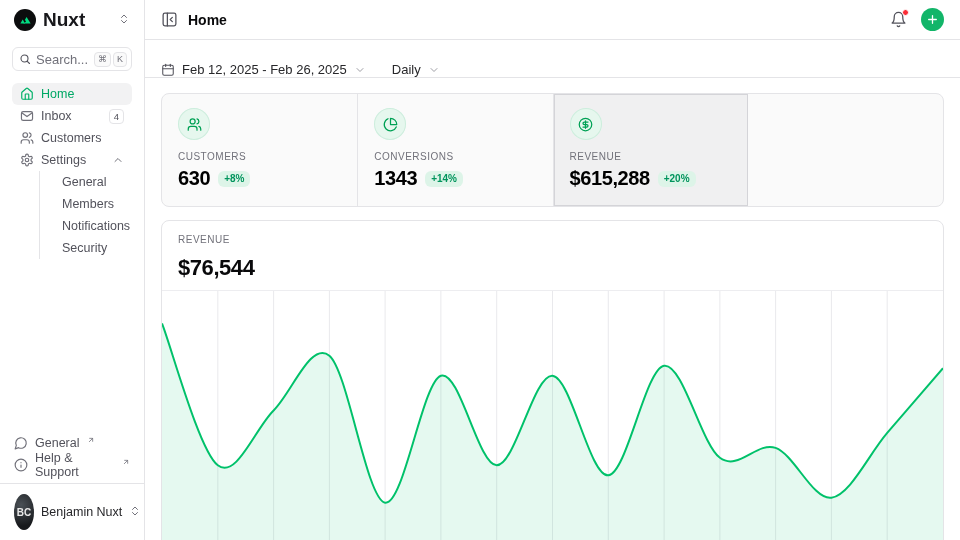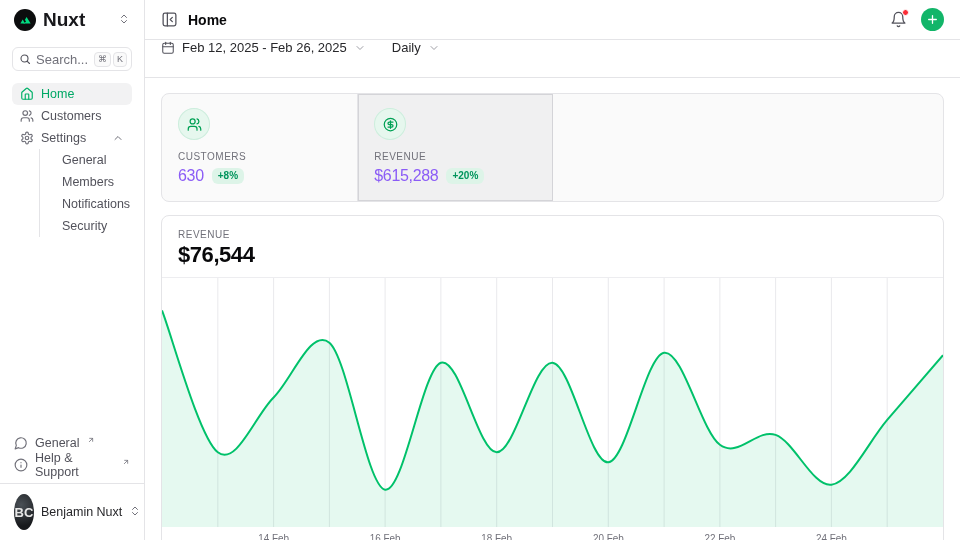--- a/index.html
+++ b/index.html
@@ -45,65 +45,65 @@
 
   .sidebar-foot { margin-top:auto; display:flex; flex-direction:column; }
   .foot-item { display:flex; align-items:center; gap:7px; height:22px; padding:0 2px;
     font-size:12.5px; color:#52525b; cursor:pointer; }
   .foot-item .ni-icon { color:#71717a; display:flex; }
   .ext-arrow { color:#71717a; display:flex; margin-left:1px; margin-top:-6px; }
   .side-divider { border-top:1px solid #e4e4e7; margin:7px -12px 0; }
   .user-row { display:flex; align-items:center; gap:7px; padding:10px 2px 2px; cursor:pointer; }
   .avatar { width:20px; height:36px; border-radius:50%; flex:none;
     background:radial-gradient(circle at 35% 30%, #4a5056, #17191c 75%);
-    color:#e7e7e7; font-size:13px; font-weight:700; display:flex; align-items:center; justify-content:center; }
+    color:#e7e7e7; font-size:10px; font-weight:700; display:flex; align-items:center; justify-content:center; }
   .user-name { font-size:12.5px; font-weight:500; color:#27272a; white-space:nowrap; }
   .user-row .sel-icon { margin-left:auto; color:#71717a; }
 
   
   .main { flex:1; display:flex; flex-direction:column; min-width:0; }
   .topbar { height:40px; min-height:40px; display:flex; align-items:center; gap:10px;
     padding:0 16px; border-bottom:1px solid #e4e4e7; }
   .collapse-btn { display:flex; color:#52525b; cursor:pointer; }
   .page-title { font-size:14px; font-weight:700; color:#09090b; }
   .topbar-right { margin-left:auto; display:flex; align-items:center; gap:14px; }
   .bell-btn { position:relative; display:flex; color:#52525b; cursor:pointer; }
   .notif-dot { position:absolute; top:-2px; right:-2px; width:7px; height:7px;
     border-radius:50%; background:#fb2c36; border:1px solid #fff; }
   .plus-btn { width:23px; height:23px; border-radius:50%; background:#12b569; border:none;
     color:#fff; display:flex; align-items:center; justify-content:center; cursor:pointer; padding:0; }
 
-  .toolbar { height:38px; min-height:38px; display:flex; align-items:flex-start; gap:26px;
+  .toolbar { height:38px; min-height:38px; display:flex; align-items:flex-end; gap:26px;
     padding:0 16px; border-bottom:1px solid #e4e4e7; }
   .tool-btn { display:flex; align-items:center; gap:7px; font-size:13px; font-weight:500;
     color:#27272a; cursor:pointer; }
   .tool-btn .t-icon { color:#52525b; display:flex; }
   .tool-btn .c-icon { color:#9f9fa6; display:flex; }
 
   .content { padding:15px 16px; overflow:hidden; }
 
   .stats { display:grid; grid-template-columns:repeat(4,1fr); border:1px solid #e4e4e7;
     border-radius:8px; background:#fafafa; overflow:hidden; }
   .stat { padding:14px 16px 16px; border-left:1px solid #e4e4e7; cursor:pointer; }
   .stat:first-child { border-left:none; }
   .stat.selected { background:#f0f0f1; box-shadow:inset 0 0 0 1px #d4d4d8; }
   .icon-circle { width:32px; height:32px; border-radius:50%; background:#e6f7ee;
     box-shadow:inset 0 0 0 1px #cdeddd; color:#00a155;
     display:flex; align-items:center; justify-content:center; }
   .stat-label { margin-top:11px; font-size:10px; font-weight:500; letter-spacing:.05em; color:#71717a; }
   .stat-value-row { margin-top:5px; display:flex; align-items:center; gap:8px; }
-  .stat-value { font-size:16px; font-weight:400; color:#8b5cf6; letter-spacing:-0.02em; }
+  .stat-value { font-size:20px; font-weight:700; color:#000000; letter-spacing:-0.02em; }
   .delta-badge { background:#ddf4e8; color:#00945c; font-size:10px; font-weight:600;
     border-radius:6px; padding:3px 6px; line-height:1; }
 
   .chart-card { margin-top:13px; border:1px solid #e4e4e7; border-radius:8px;
     background:#fff; overflow:hidden; }
   .chart-head { padding:13px 16px 9px; border-bottom:1px solid #ededf0; }
   .chart-label { font-size:10px; font-weight:500; letter-spacing:.05em; color:#71717a; }
-  .chart-value { margin-top:2px; font-size:22px; font-weight:700; color:#09090b; letter-spacing:-0.02em; }
+  .chart-value { margin-top:10px; font-size:22px; font-weight:700; color:#09090b; letter-spacing:-0.02em; }
   .chart-wrap { display:block; }
   svg.icon { flex:none; }
 </style>
 </head>
 <body>
 
 <div class="app">
 
   <aside class="sidebar">
     <div class="ws-row">
@@ -138,20 +138,30 @@
 
     <nav class="nav">
       <div class="nav-item active">
         <span class="ni-icon">
           <svg class="icon" width="14" height="14" viewBox="0 0 24 24" fill="none" stroke="currentColor" stroke-width="2" stroke-linecap="round" stroke-linejoin="round">
               <path d="M15 21v-8a1 1 0 0 0-1-1h-4a1 1 0 0 0-1 1v8"></path>
               <path d="M3 10a2 2 0 0 1 .7-1.5l7-6a2 2 0 0 1 2.6 0l7 6A2 2 0 0 1 21 10v9a2 2 0 0 1-2 2H5a2 2 0 0 1-2-2z"></path>
             </svg>
         </span>
         <span>Home</span>
+      </div>
+      <div class="nav-item">
+        <span class="ni-icon">
+          <svg class="icon" width="14" height="14" viewBox="0 0 24 24" fill="none" stroke="currentColor" stroke-width="2" stroke-linecap="round" stroke-linejoin="round">
+              <rect x="2.5" y="4.5" width="19" height="15" rx="3"></rect>
+              <path d="m3.5 7 8.5 6 8.5-6"></path>
+            </svg>
+        </span>
+        <span>Inbox</span>
+        <span class="mini-badge">4</span>
       </div>
       <div class="nav-item">
         <span class="ni-icon">
           <svg class="icon" width="14" height="14" viewBox="0 0 24 24" fill="none" stroke="currentColor" stroke-width="2" stroke-linecap="round" stroke-linejoin="round">
               <path d="M16 21v-2a4 4 0 0 0-4-4H6a4 4 0 0 0-4 4v2"></path>
               <circle cx="9" cy="7" r="4"></circle>
               <path d="M22 21v-2a4 4 0 0 0-3-3.87"></path>
               <path d="M16 3.13a4 4 0 0 1 0 7.75"></path>
             </svg>
         </span>
@@ -288,20 +298,33 @@
                 <path d="M16 21v-2a4 4 0 0 0-4-4H6a4 4 0 0 0-4 4v2"></path>
                 <circle cx="9" cy="7" r="4"></circle>
                 <path d="M22 21v-2a4 4 0 0 0-3-3.87"></path>
                 <path d="M16 3.13a4 4 0 0 1 0 7.75"></path>
               </svg>
           </span>
           <div class="stat-label">CUSTOMERS</div>
           <div class="stat-value-row">
             <span class="stat-value">630</span>
             <span class="delta-badge">+8%</span>
+          </div>
+        </div>
+        <div class="stat">
+          <span class="icon-circle">
+            <svg class="icon" width="15" height="15" viewBox="0 0 24 24" fill="none" stroke="currentColor" stroke-width="2" stroke-linecap="round" stroke-linejoin="round">
+                <path d="M21.21 15.89A10 10 0 1 1 8 2.83"></path>
+                <path d="M22 12A10 10 0 0 0 12 2v10z"></path>
+              </svg>
+          </span>
+          <div class="stat-label">CONVERSIONS</div>
+          <div class="stat-value-row">
+            <span class="stat-value">1343</span>
+            <span class="delta-badge">+14%</span>
           </div>
         </div>
         <div class="stat selected">
           <span class="icon-circle">
             <svg class="icon" width="15" height="15" viewBox="0 0 24 24" fill="none" stroke="currentColor" stroke-width="2" stroke-linecap="round" stroke-linejoin="round">
                 <circle cx="12" cy="12" r="10"></circle>
                 <path d="M16 8h-6a2 2 0 1 0 0 4h4a2 2 0 1 1 0 4H8"></path>
                 <path d="M12 18V6"></path>
               </svg>
           </span>

